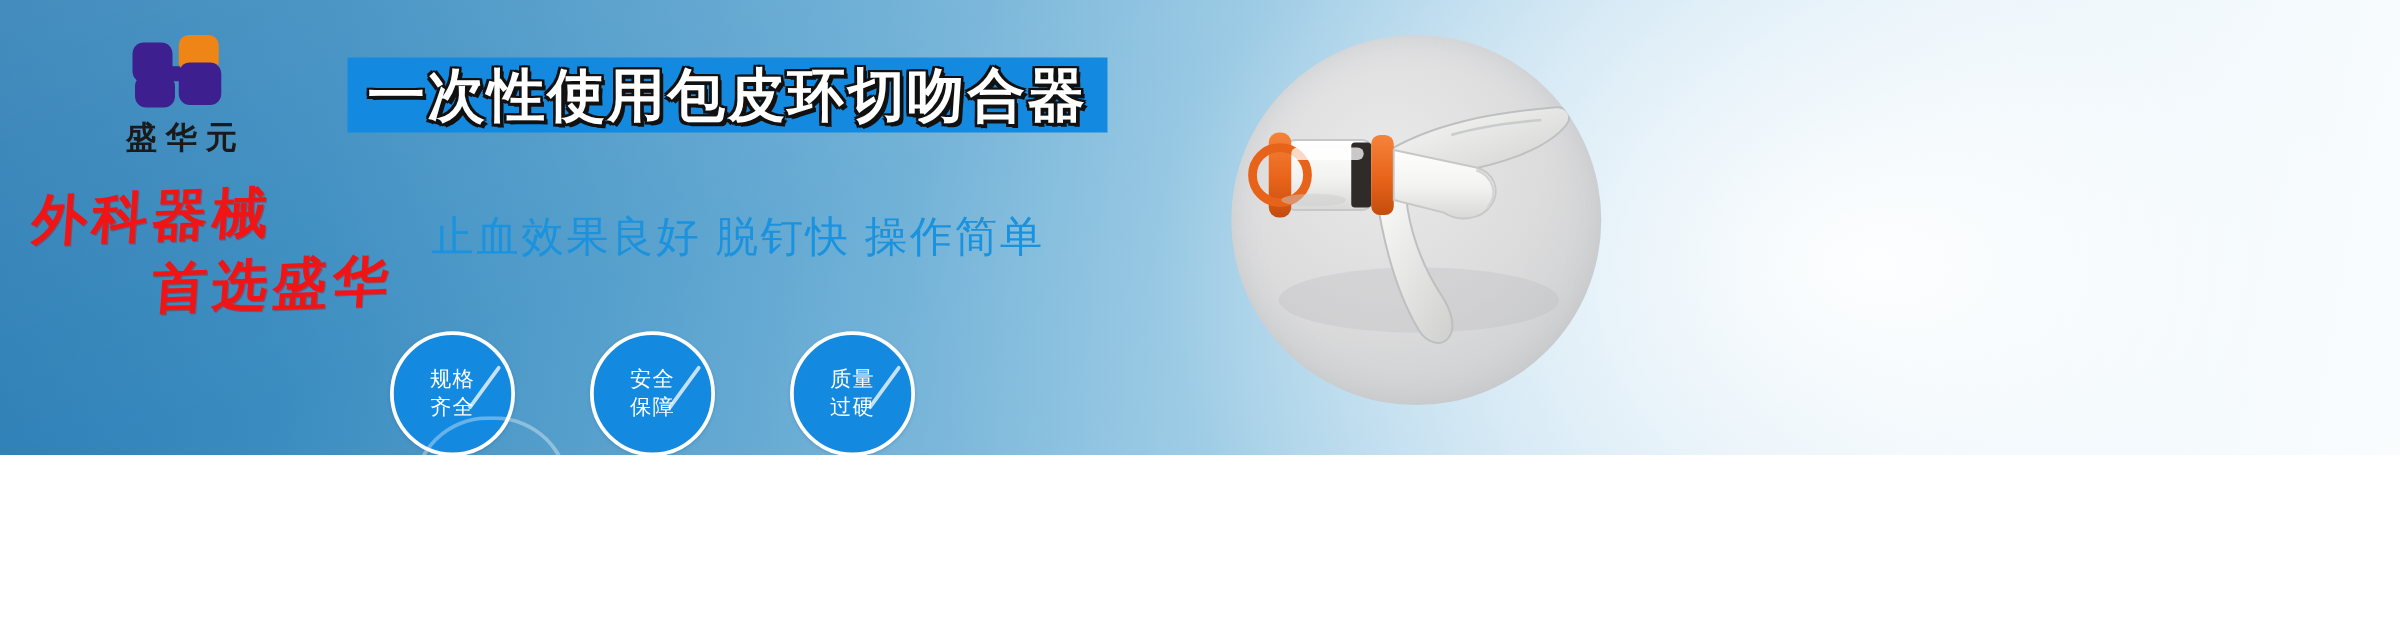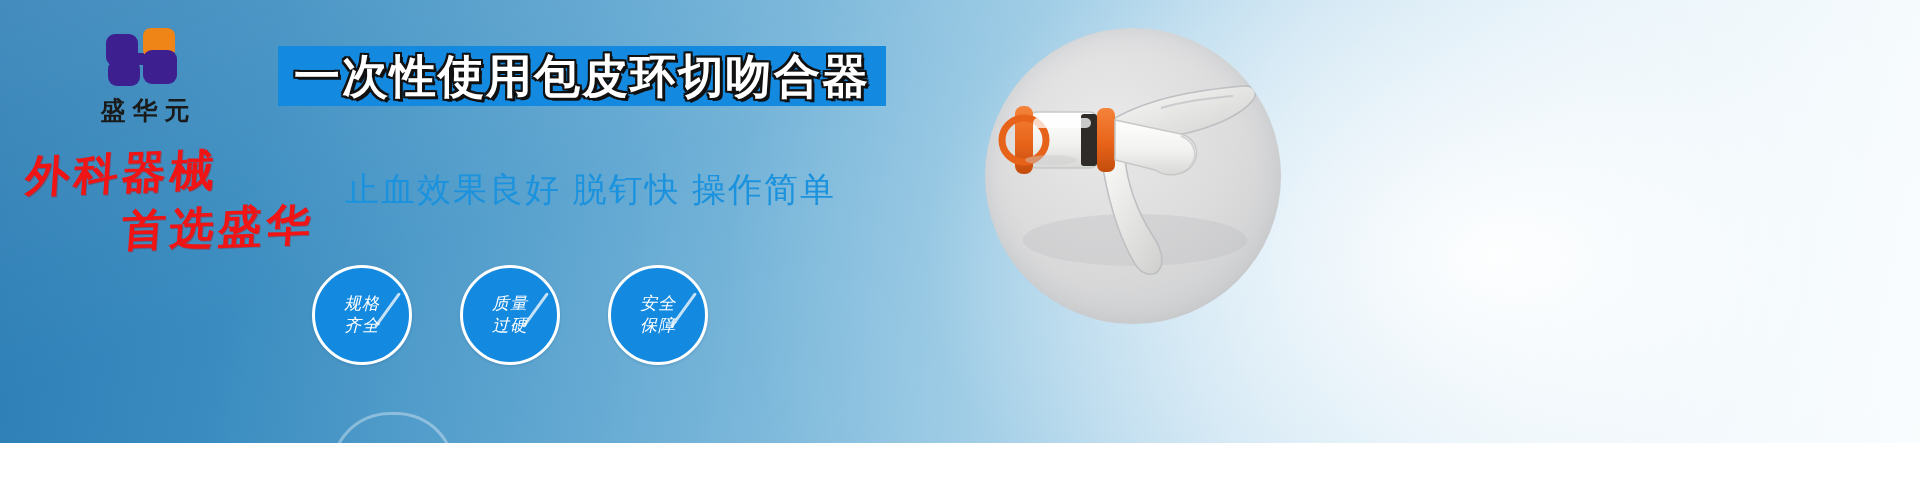--- a/index.html
+++ b/index.html
@@ -1,21 +1,21 @@
 <!DOCTYPE html>
 <html><head>
 <meta charset="utf-8">
 <style>
   html,body{margin:0;padding:0;}
   body{
     width:1920px;height:500px;overflow:hidden;
     font-family:"Liberation Sans","DejaVu Sans",sans-serif;
   }
   .banner{
-    position:relative;width:1920px;height:443px;overflow:hidden;
+    position:relative;width:1920px;height:364px;overflow:hidden;
     background:
       radial-gradient(ellipse 1100px 760px at 78% 58%, rgba(255,255,255,.95) 0%, rgba(245,250,253,.55) 28%, rgba(210,232,245,.12) 52%, rgba(255,255,255,0) 70%),
       linear-gradient(100deg,#2a7cb4 0%,#3a8cc0 14%,#62a8d2 32%,#93c6e2 50%,#c3dff0 66%,#e6f2f9 80%,#f6fbfd 92%,#ffffff 100%);
   }
   
   .sweep{
     position:absolute;left:0;top:0;width:1100px;height:500px;
     background:linear-gradient(160deg, rgba(255,255,255,.12) 0%, rgba(255,255,255,0) 45%);
     pointer-events:none;
   }
@@ -67,21 +67,21 @@
 
   
   .subtitle{
     position:absolute;left:345px;top:167px;
     font-size:34px;font-weight:400;letter-spacing:2px;color:#1b92dd;
     white-space:nowrap;
     font-family:"Liberation Sans","DejaVu Sans",sans-serif;
   }
 
   
-  .badges{position:absolute;left:312px;top:265px;display:flex;gap:48px;font-style:italic;}
+  .badges{position:absolute;left:312px;top:265px;display:flex;gap:60px;}
   .badge{
     position:relative;width:94px;height:94px;border-radius:50%;
     background:#1489e0;border:3px solid #ffffff;
     box-shadow:0 1px 3px rgba(0,60,110,.18);
     display:flex;flex-direction:column;align-items:center;justify-content:center;
     overflow:hidden;
   }
   .badge .slash{
     position:absolute;width:3px;height:42px;background:rgba(255,255,255,.75);
     transform:rotate(36deg);right:20px;top:21px;border-radius:2px;
@@ -137,27 +137,27 @@
   <div class="subtitle">止血效果良好 脱钉快 操作简单</div>
 
   <div class="badges">
     <div class="badge">
       <div class="slash"></div>
       <span>规格</span>
       <span>齐全</span>
     </div>
     <div class="badge">
       <div class="slash"></div>
+      <span>安全</span>
+      <span>保障</span>
+    </div>
+    <div class="badge">
+      <div class="slash"></div>
       <span>质量</span>
       <span>过硬</span>
-    </div>
-    <div class="badge">
-      <div class="slash"></div>
-      <span>安全</span>
-      <span>保障</span>
     </div>
   </div>
 
   <div class="wm"></div>
 
   <div class="product">
     <svg class="prod-svg" width="296" height="296" viewBox="0 0 296 296">
       <defs>
         <linearGradient id="bodyG" x1="0" y1="0" x2="0" y2="1">
           <stop offset="0%" stop-color="#ffffff"></stop>

